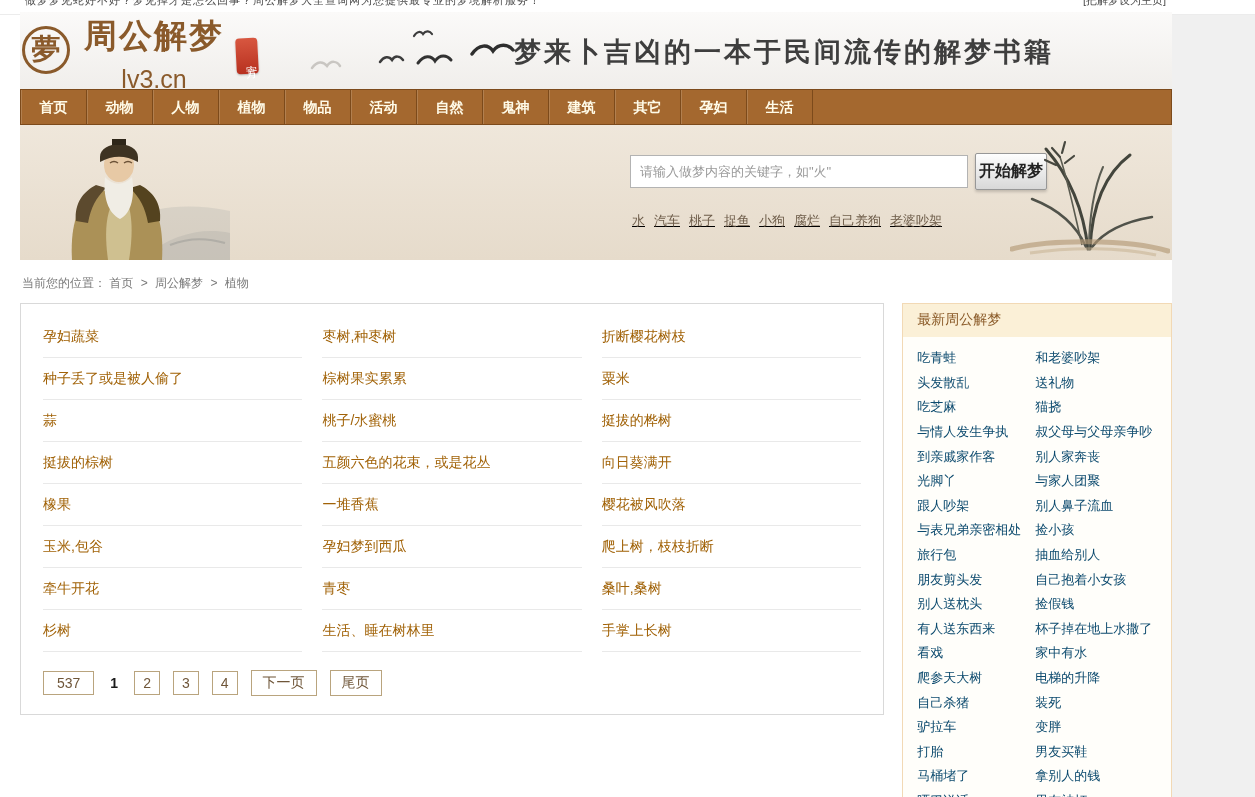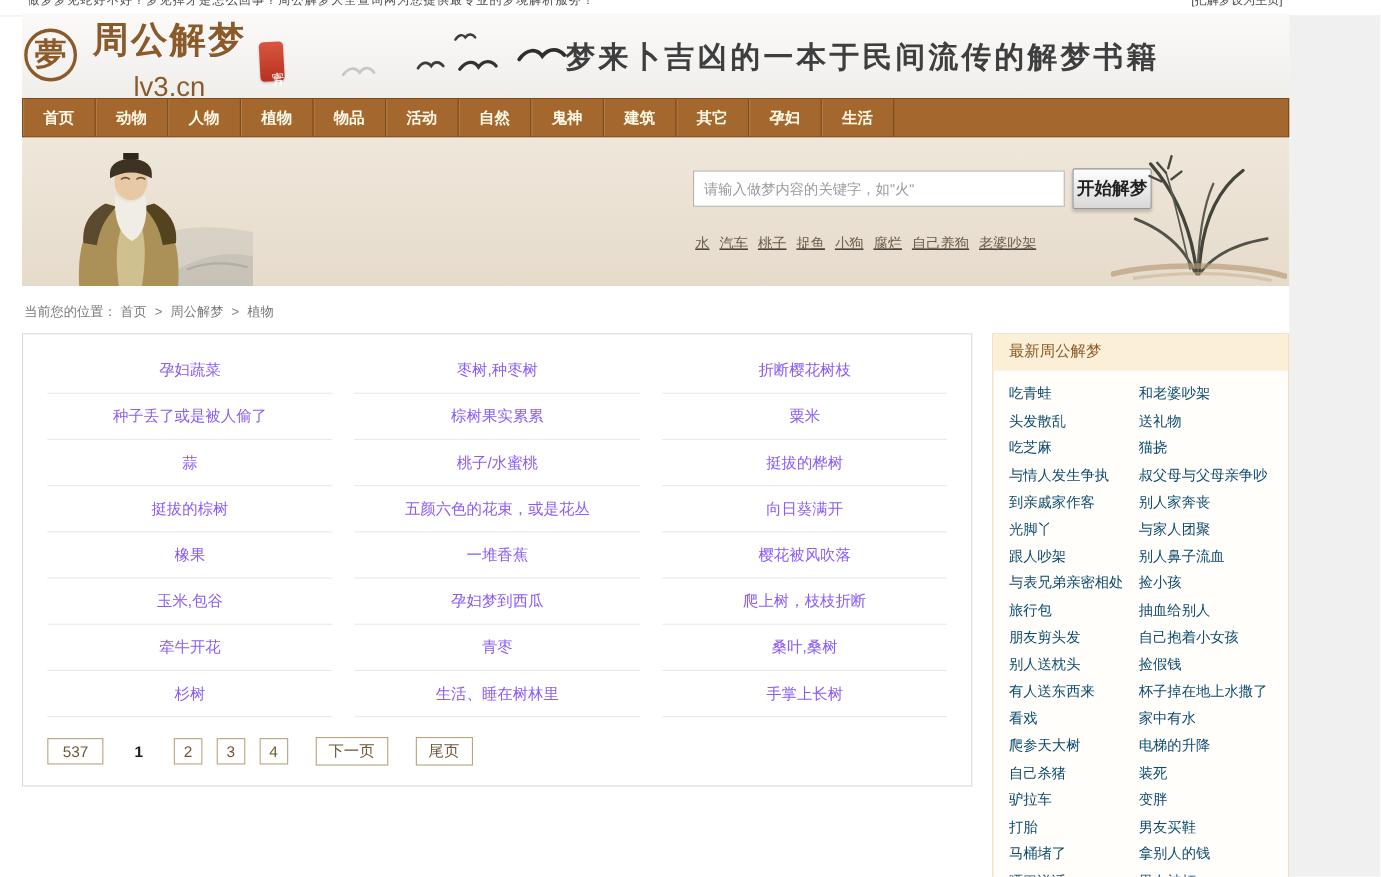--- a/index.html
+++ b/index.html
@@ -76,24 +76,24 @@
   
   .breadcrumb { margin:15px 12px 11px 2px; font-size:12px; color:#7a7a7a; }
   .breadcrumb a { color:#7a7a7a; }
   .breadcrumb .sep { margin:0 4px; }
 
   
   .main-row { display:flex; align-items:flex-start; }
   .list-box { width:865px; border:1px solid #d9d9d9; background:#fff; padding:10px 0 16px; }
   .dream-grid { display:grid; grid-template-columns:1fr 1fr 1fr; column-gap:20px; padding:2px 22px 0; }
   .dream-item {
-    display:block; font-size:14px; color:#8b5cf6;
-    padding:12px 0 11px; border-bottom:1px solid #e9e9e9; white-space:nowrap; overflow:hidden;text-align:center;
-  }
-  .pagination { margin:18px 0 2px 22px; display:flex; align-items:center; font-size:14px;gap:12px; }
+    display:block; font-size:14px; color:#a16207;
+    padding:12px 0 11px; border-bottom:1px solid #e9e9e9; white-space:nowrap; overflow:hidden;
+  }
+  .pagination { margin:18px 0 2px 22px; display:flex; align-items:center; font-size:14px; }
   .pg-box { border:1px solid #b9a47e; color:#6f5639; padding:3px 8px; margin-right:13px; background:#fff; }
   .pg-total { padding:3px 13px; }
   .pg-wide { padding:3px 11px; }
   .pg-current { font-weight:bold; color:#1a1a1a; margin-right:13px; padding:3px 3px; }
 
   
   .sidebar { width:270px; margin-left:18px; border:1px solid #f2d9b5; background:#fffefa; }
   .sidebar-header { background:#fbf0d7; padding:7px 14px 8px; font-size:14px; color:#8a5a28; }
   .sidebar-list { padding:9px 0 10px 14px; }
   .sb-row { display:flex; align-items:center; height:24.6px; }

